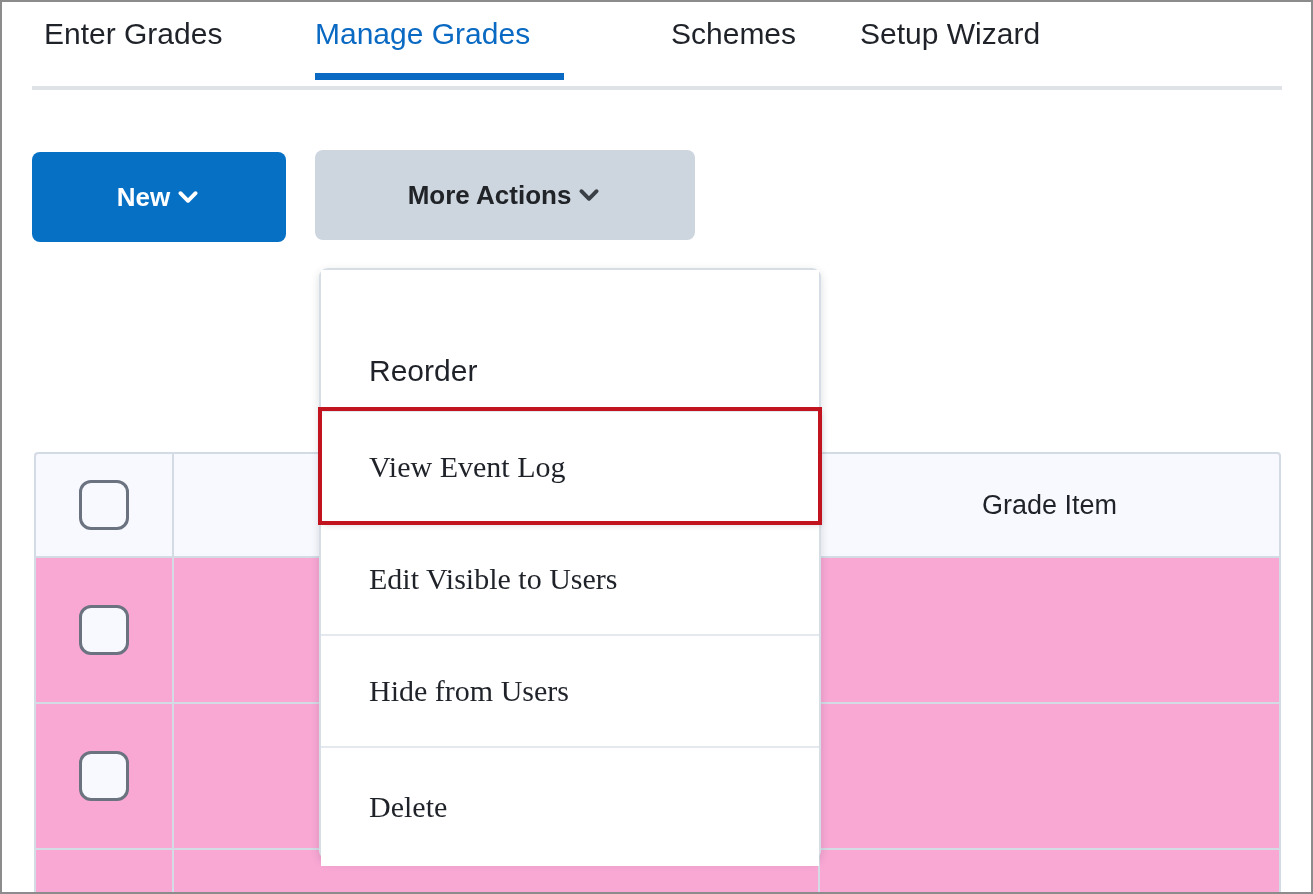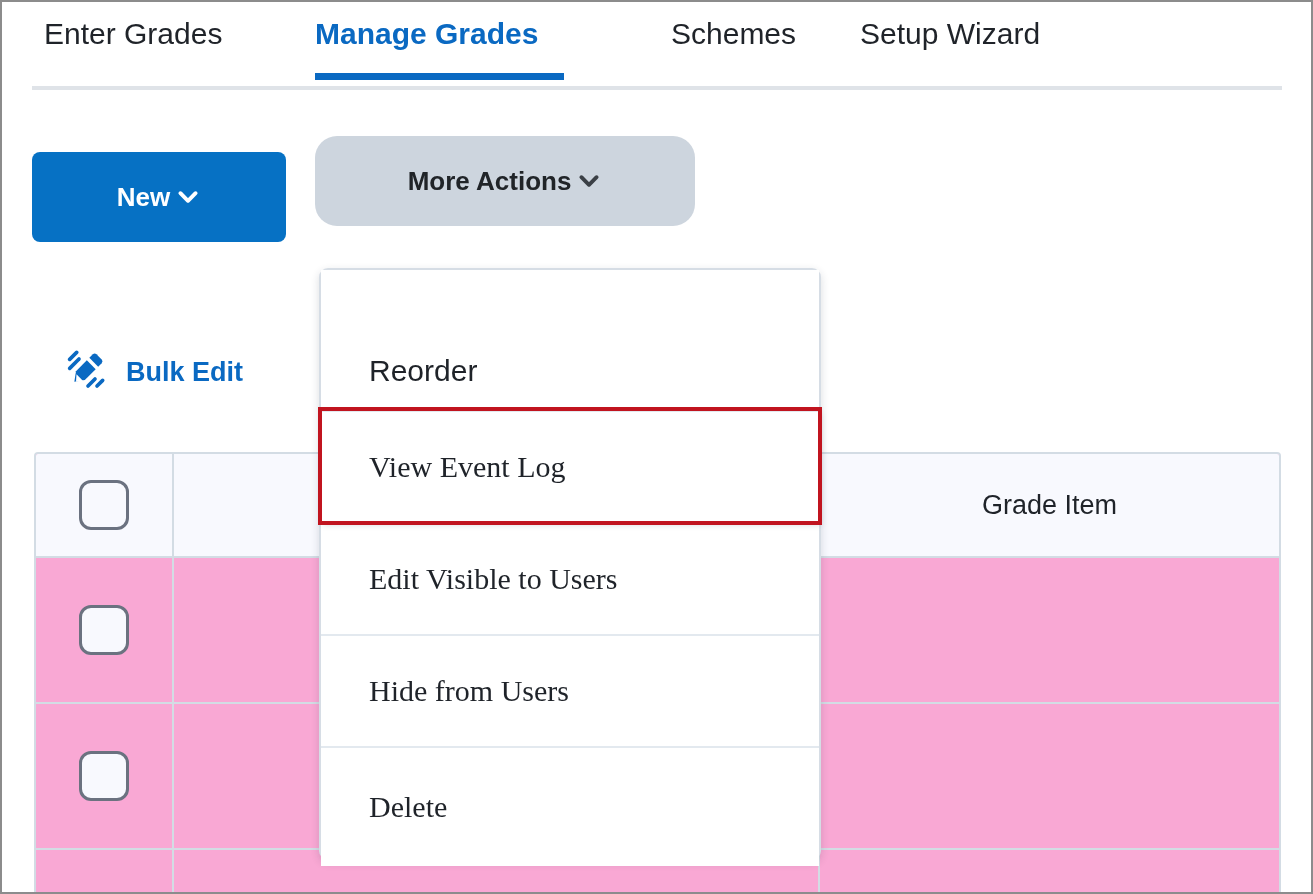--- a/index.html
+++ b/index.html
@@ -42,21 +42,21 @@
     position: absolute;
     top: 10px;
     font-size: 30px;
     line-height: 44px;
     color: #1f2329;
     white-space: nowrap;
     cursor: pointer;
   }
   .tab.active {
     color: #0a69c2;
-    font-weight: 700;
+    font-weight: 400;
     text-align: right;
   }
   .tab-underline {
     position: absolute;
     left: 313px;
     top: 71px;
     width: 249px;
     height: 7px;
     background: #0a69c2;
     z-index: 3;
@@ -82,26 +82,25 @@
   #btn-new {
     left: 30px;
     top: 150px;
     width: 254px;
     height: 90px;
     background: #0671c4;
     color: #ffffff;
   }
   #btn-more {
     left: 313px;
-    top: 134px;
+    top: 148px;
     width: 380px;
     height: 90px;
     background: #cdd5de;
     color: #202428;
-    border-radius: 22px;
   }
   .chev {
     display: block;
     width: 26px;
     height: 26px;
   }
 
   
   #bulk-edit {
     position: absolute;
@@ -256,34 +255,20 @@
 
   <div class="btn" id="btn-more">
     <span>More Actions</span>
     <span class="chev">
       <svg viewBox="0 0 24 24" width="26" height="26" aria-hidden="true">
         <path d="M5 8.5 L12 15.5 L19 8.5" fill="none" stroke="#3b4046" stroke-width="3.6" stroke-linecap="round" stroke-linejoin="round"></path>
       </svg>
     </span>
   </div>
 
-  <div id="bulk-edit">
-    <span>
-      <svg viewBox="0 0 24 24" width="40" height="40" aria-hidden="true">
-        <path d="M16.1 2.6 L14.0 4.7 L19.3 10.0 L21.4 7.9 A1.6 1.6 0 0 0 21.4 5.7 L18.3 2.6 A1.6 1.6 0 0 0 16.1 2.6 Z" fill="#0a69c2"></path>
-        <path d="M12.5 6.2 L6.0 12.7 L5.0 19.0 L11.3 18.0 L17.8 11.5 Z" fill="#0a69c2"></path>
-        <path d="M6.3 14.6 L6.0 19.0 L10.4 18.7 Z" fill="#ffffff"></path>
-        <path d="M2.2 5.6 L6.4 1.4" stroke="#0a69c2" stroke-width="2.2" stroke-linecap="round"></path>
-        <path d="M2.2 11.0 L7.8 5.4" stroke="#0a69c2" stroke-width="2.2" stroke-linecap="round"></path>
-        <path d="M13.2 21.6 L17.4 17.4" stroke="#0a69c2" stroke-width="2.2" stroke-linecap="round"></path>
-        <path d="M18.6 21.6 L22.0 18.2" stroke="#0a69c2" stroke-width="2.2" stroke-linecap="round"></path>
-      </svg>
-    </span>
-    <span class="be-label">Bulk Edit</span>
-  </div>
 
   <div id="grade-table">
 
     <div class="trow header">
       <div class="cell-check">
         <div class="chk"></div>
       </div>
       <div class="cell-name">
         <span class="col-head"></span>
       </div>

